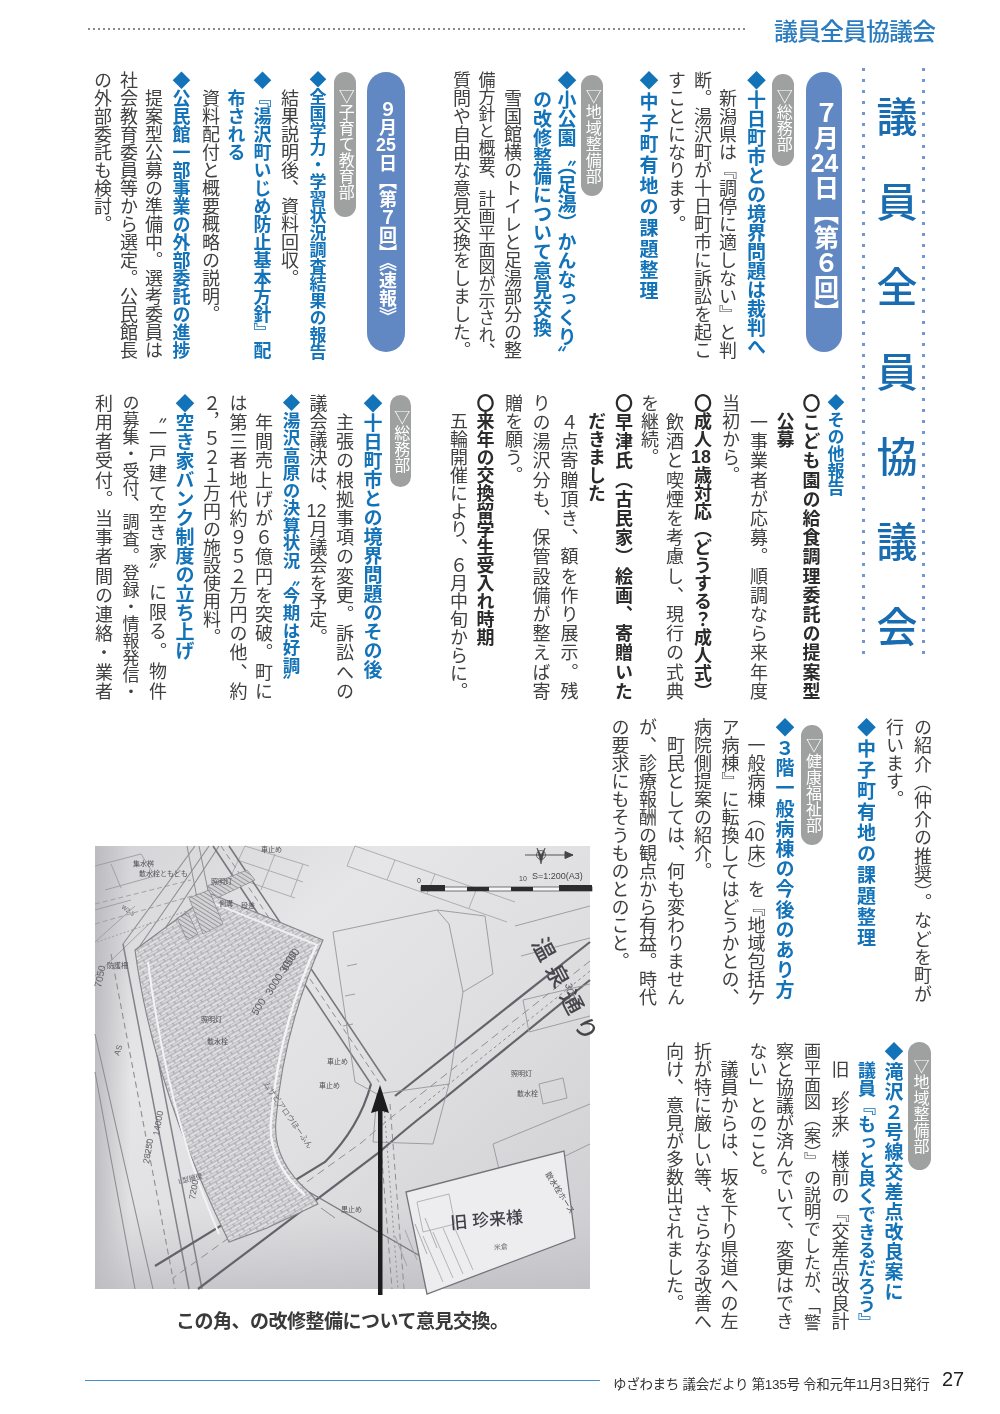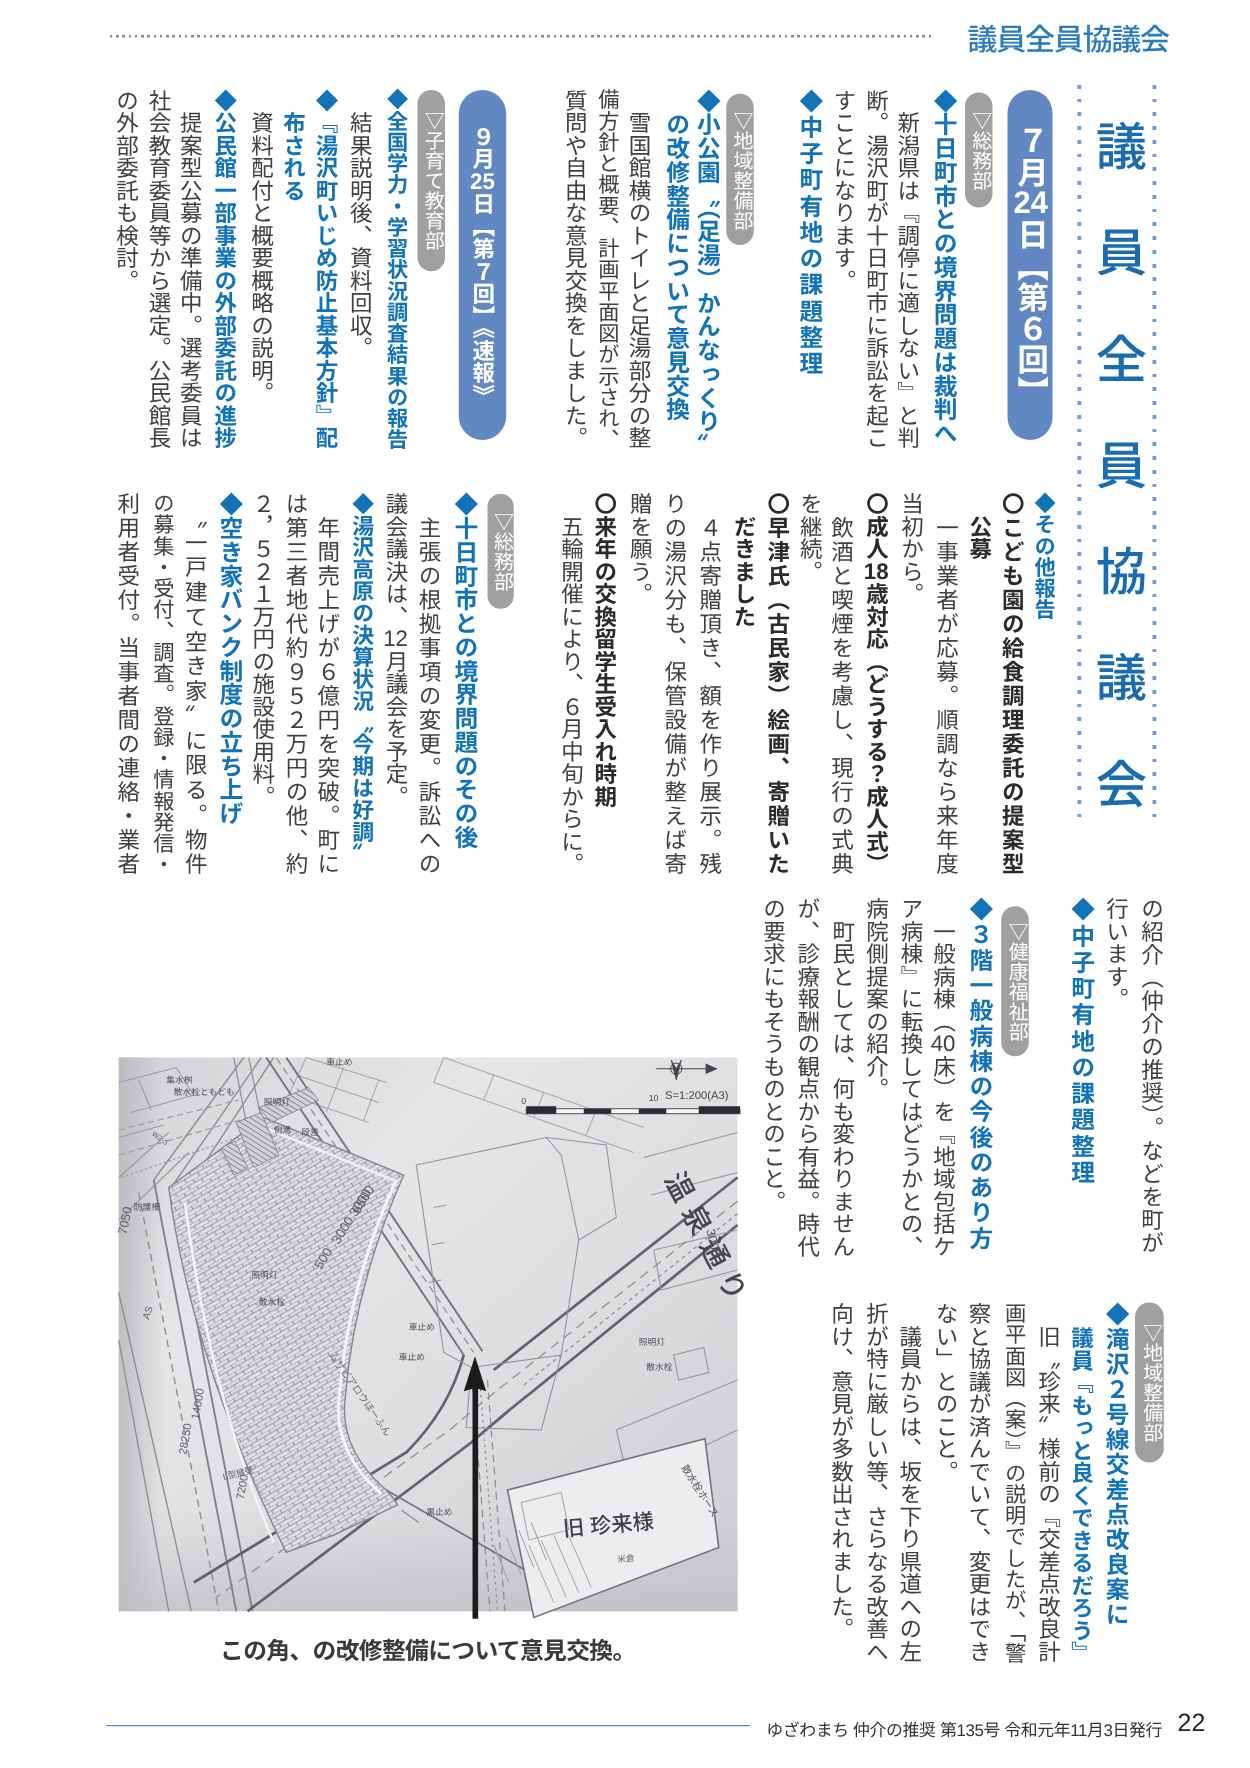--- a/index.html
+++ b/index.html
@@ -349,15 +349,15 @@
 <text x="450" y="328" font-size="8" fill="#55555a" transform="rotate(58 450 328)">散水栓ホース</text>
 
 <path d="M285,239 L276,267 L283,265 L283,449 L287.5,449 L287.5,265 L294,267 Z" fill="#1c1c1e" stroke="none"></path>
 </svg>
 </div>
 
 <div style="position:absolute;left:176px;top:1306px;font-size:19px;color:#3a3a3a;font-weight:600;letter-spacing:-0.5px;">この角、の改修整備について意見交換。</div>
 
 <div style="position:absolute;left:85px;top:1380px;width:515px;height:1px;background:#4a90c8;"></div>
 
-<div style="position:absolute;left:613px;top:1373px;font-size:13.5px;color:#333;letter-spacing:-0.3px;white-space:nowrap;">ゆざわまち 仲介の推奨  第135号  令和元年11月3日発行</div>
-
-<div style="position:absolute;left:942px;top:1368px;font-size:20px;color:#222;">22</div>
+<div style="position:absolute;left:613px;top:1373px;font-size:13.5px;color:#333;letter-spacing:-0.3px;white-space:nowrap;">ゆざわまち 議会だより  第135号  令和元年11月3日発行</div>
+
+<div style="position:absolute;left:942px;top:1368px;font-size:20px;color:#222;">27</div>
 
 </body></html>

